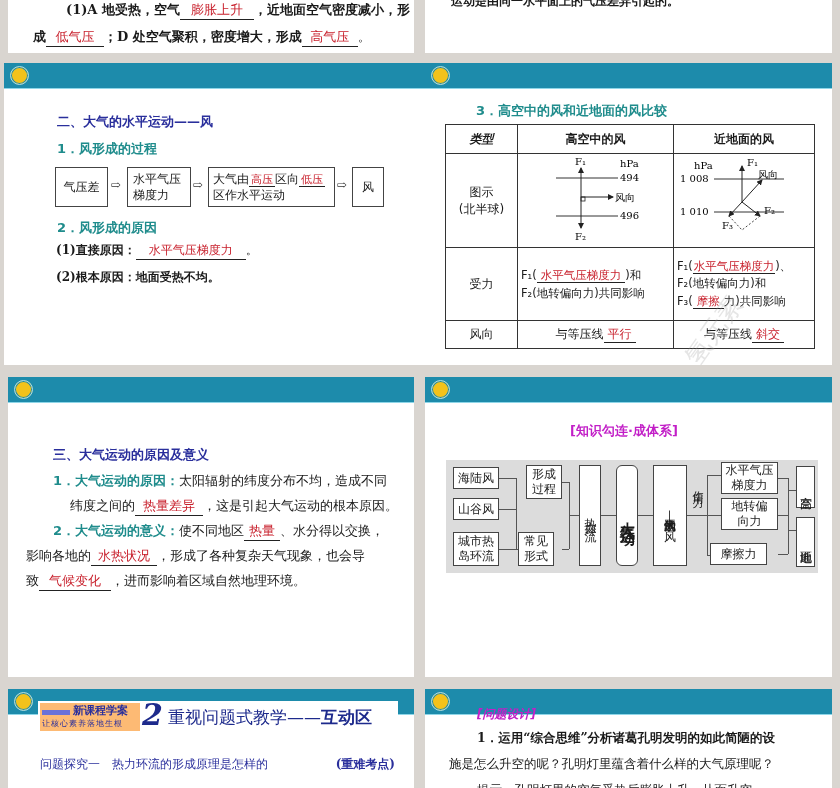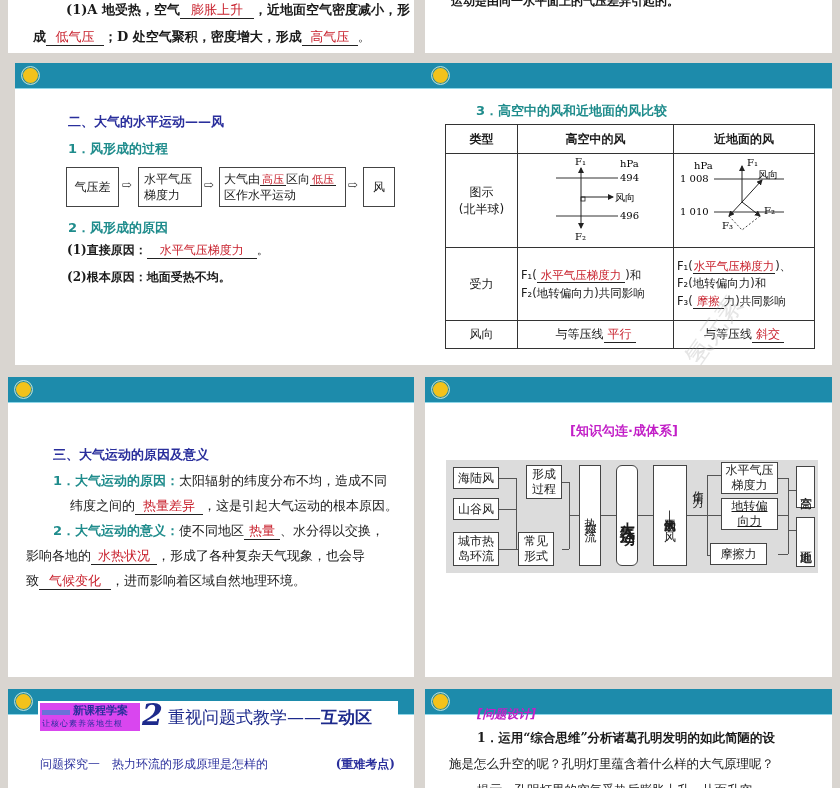--- a/index.html
+++ b/index.html
@@ -5,21 +5,21 @@
   * { box-sizing: border-box; margin: 0; padding: 0; }
   html, body { width: 840px; height: 788px; overflow: hidden; background: #d9d5d0; }
   body { position: relative; font-family: "DejaVu Serif", "Liberation Serif", serif; color: #1a1a1a; }
   .slide { position: absolute; background: #ffffff; overflow: hidden; }
   .banner { position: absolute; left: 0; right: 0; top: 0; height: 26px; background: #1d8bab; border-bottom: 1px solid #8fd6e8; }
   .sun { position: absolute; left: 6px; top: 3px; width: 19px; height: 19px; border-radius: 50%; background: #f3c21b; border: 1.5px solid #a6dbe9; box-shadow: 0 0 0 1px #1d8bab inset; }
   .txt { position: absolute; font-size: 13px; line-height: 1.3; white-space: nowrap; }
   .bold { font-weight: bold; }
   .blue { color: #2a2f9c; font-weight: bold; font-family: "DejaVu Sans", "Liberation Sans", sans-serif; }
   .teal { color: #1f8c8c; font-weight: bold; font-family: "DejaVu Sans", "Liberation Sans", sans-serif; }
-  .blank { display: inline-block; border-bottom: 1px solid #222; text-align: center; color: #c8202c; font-family: Liberation Sans, sans-serif; padding: 0 4px; line-height: 1.15; }
+  .blank { display: inline-block; border-bottom: 1px solid #222; text-align: center; color: #c8202c; font-family: Liberation Mono, monospace; padding: 0 4px; line-height: 1.15; }
   .box { position: absolute; border: 1px solid #444; background: #fff; font-size: 12px; display: flex; align-items: center; justify-content: center; text-align: center; line-height: 1.35; font-family: "DejaVu Sans", "Liberation Sans", sans-serif; }
   .arrow { position: absolute; font-size: 12px; color: #333; }
   table.cmp { position: absolute; border-collapse: collapse; font-family: "DejaVu Sans", "Liberation Sans", sans-serif; font-size: 12px; }
   table.cmp td { border: 1px solid #333; text-align: center; vertical-align: middle; padding: 2px 3px; }
   .magenta { color: #c21fc7; font-weight: bold; font-family: "DejaVu Sans", "Liberation Sans", sans-serif; }
   .fbox { position: absolute; background: #fff; border: 1px solid #444; font-family: "DejaVu Sans", "Liberation Sans", sans-serif; font-size: 12px; display: flex; align-items: center; justify-content: center; text-align: center; line-height: 1.25; }
   .vline { position: absolute; border-left: 1px solid #555; }
   .hline { position: absolute; border-top: 1px solid #555; }
   .watermark { position: absolute; color: rgba(150,150,150,0.25); font-size: 26px; transform: rotate(-55deg); pointer-events: none; font-family: "DejaVu Sans", sans-serif; }
 </style>
@@ -32,21 +32,21 @@
   </div>
   <div class="txt" style="left:25px; top:39px;">
     <span class="bold">成</span><span class="blank" style="width:58px;">低气压</span><span class="bold">；D 处空气聚积，密度增大，形成</span><span class="blank" style="width:56px;">高气压</span><span>。</span>
   </div>
 </div>
 
 <div class="slide" style="left:425px; top:-10px; width:407px; height:63px;">
   <div class="txt bold" style="left:26px; top:4px; font-size:12px;">运动是由同一水平面上的气压差异引起的。</div>
 </div>
 
-<div class="slide" style="left:15px; top:63px; width:470px; height:302px;">
+<div class="slide" style="left:4px; top:63px; width:470px; height:302px;">
   <div class="banner">
       <div class="sun"></div>
     </div>
   <div class="txt blue" style="left:53px; top:51px;">二、大气的水平运动——风</div>
   <div class="txt teal" style="left:53px; top:78px;">1．风形成的过程</div>
 
   <div class="box" style="left:51px; top:104px; width:53px; height:40px;">
       <span>气压差</span>
     </div>
   <div class="arrow" style="left:107px; top:115px;">⇨</div>
@@ -72,21 +72,21 @@
 </div>
 
 <div class="slide" style="left:425px; top:63px; width:407px; height:302px;">
   <div class="banner">
       <div class="sun"></div>
     </div>
   <div class="txt teal" style="left:51px; top:40px;">3．高空中的风和近地面的风比较</div>
   <table class="cmp" style="left:20px; top:61px; width:370px;">
     <tbody>
         <tr style="height:29px;">
-      <td class="bold" style="width:73px;">类型</td>
+      <td class="bold" style="width:73px;font-style:italic;">类型</td>
       <td class="bold" style="width:155px;">高空中的风</td>
       <td class="bold">近地面的风</td>
     </tr>
     <tr style="height:92px;">
       <td>
             <div>图示</div>
             <div>(北半球)</div>
           </td>
       <td style="position:relative; padding:0;">
         <svg width="155" height="90" viewBox="0 0 155 90">
@@ -226,21 +226,21 @@
     <div class="hline" style="left:241px; top:55px; width:20px;"></div>
     <div class="vline" style="left:261px; top:15px; height:80px;"></div>
     <div class="hline" style="left:261px; top:15px; width:14px;"></div>
     <div class="hline" style="left:261px; top:55px; width:14px;"></div>
     <div class="hline" style="left:261px; top:95px; width:14px;"></div>
 
     <div class="fbox" style="left:275px; top:2px; width:57px; height:32px; flex-direction:column;">
         <span>水平气压</span>
         <span>梯度力</span>
       </div>
-    <div class="fbox" style="left:275px; top:38px; width:57px; height:32px; flex-direction:column;text-decoration:underline;">
+    <div class="fbox" style="left:275px; top:38px; width:57px; height:32px; flex-direction:column;">
         <span>地转偏</span>
         <span>向力</span>
       </div>
     <div class="fbox" style="left:264px; top:83px; width:57px; height:22px;">
         <span>摩擦力</span>
       </div>
     <div class="hline" style="left:332px; top:18px; width:10px;"></div>
     <div class="hline" style="left:332px; top:55px; width:10px;"></div>
     <div class="hline" style="left:332px; top:94px; width:10px;"></div>
     <div class="vline" style="left:342px; top:18px; height:76px;"></div>
@@ -254,21 +254,21 @@
     <div class="hline" style="left:342px; top:30px; width:8px;"></div>
     <div class="hline" style="left:342px; top:70px; width:8px;"></div>
   </div>
 </div>
 
 <div class="slide" style="left:8px; top:689px; width:406px; height:110px;">
   <div class="banner">
       <div class="sun"></div>
     </div>
   <div style="position:absolute; left:30px; top:12px; width:360px; height:32px; background:#fff;"></div>
-  <div style="position:absolute; left:32px; top:14px; width:100px; height:28px; background:#d946ef;">
+  <div style="position:absolute; left:32px; top:14px; width:100px; height:28px; background:#fdba74;">
     <div style="position:absolute; left:2px; top:7px; width:28px; height:5px; background:#6a72d8;"></div>
     <div style="position:absolute; left:33px; top:0px; font-size:11px; font-weight:bold; color:#2a2f9c; font-family:'DejaVu Serif',serif;">新课程学案</div>
     <div style="position:absolute; left:2px; top:15px; font-size:8px; color:#2a2f9c; font-family:'DejaVu Serif',serif; letter-spacing:1px;">让核心素养落地生根</div>
   </div>
   <div style="position:absolute; left:134px; top:8px; font-size:30px; font-weight:bold; font-style:italic; color:#1d2a8c; font-family:'DejaVu Serif',serif;">2</div>
   <div style="position:absolute; left:160px; top:17px; font-size:17px; color:#1d2a8c; font-family:'DejaVu Sans',sans-serif; white-space:nowrap;">
     <span>重视问题式教学</span><span>——</span><span style="font-weight:bold;">互动区</span>
   </div>
   <div class="txt" style="left:32px; top:68px; color:#2a2f9c; font-size:12px; width:355px;">
     <span>问题探究一　热力环流的形成原理是怎样的</span>

